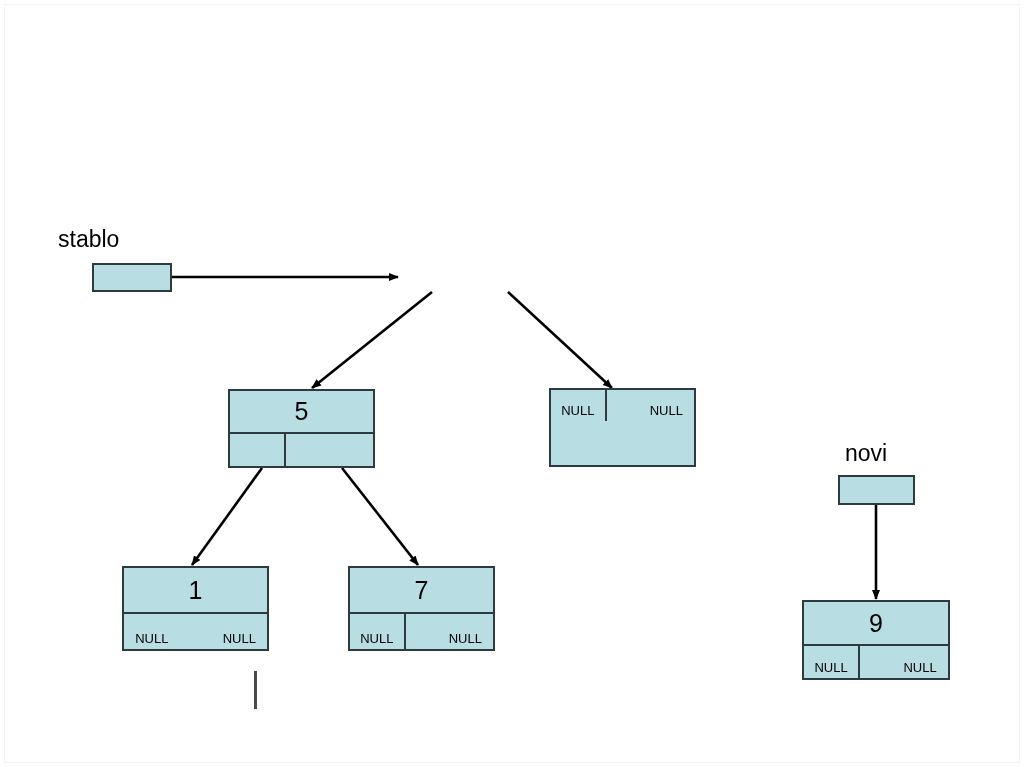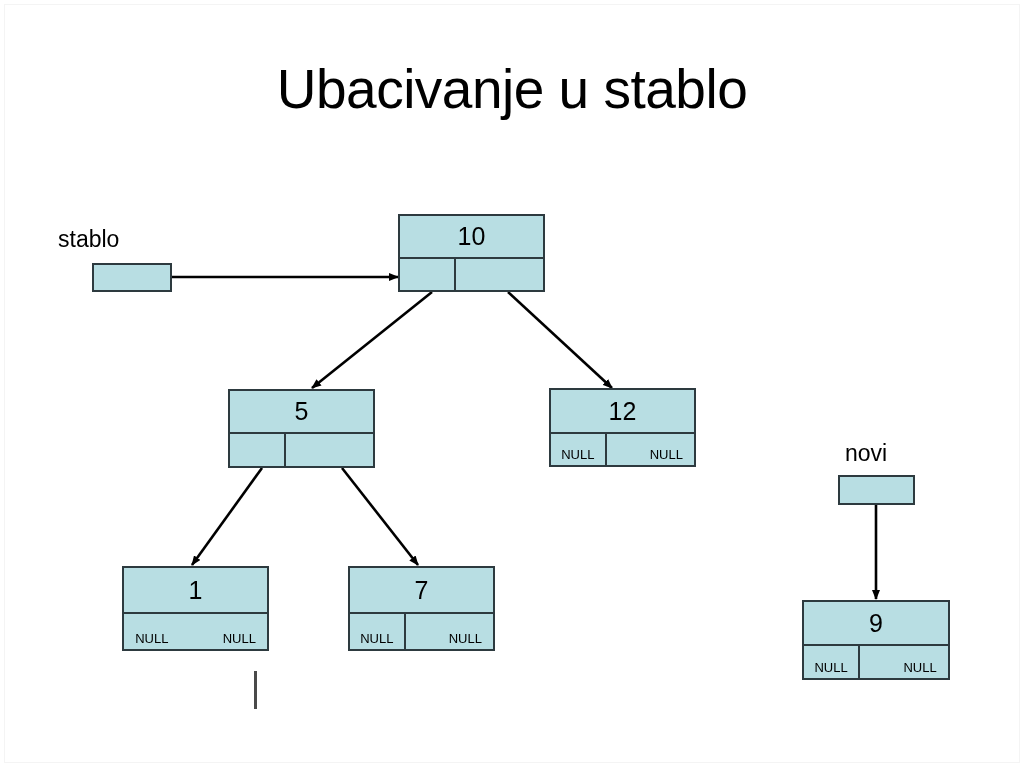--- a/index.html
+++ b/index.html
@@ -111,21 +111,20 @@
     background: #4a4a4a;
   }
 </style>
 </head>
 <body>
 
 <div id="slide">
 
   <div id="page-frame"></div>
 
-  <div id="slide-title">Ubacivanje u stablo</div>
 
   <svg id="connectors" viewBox="0 0 1024 767" xmlns="http://www.w3.org/2000/svg">
     <defs>
       <marker id="arrowhead" markerWidth="10" markerHeight="8" refX="9" refY="4" orient="auto" markerUnits="userSpaceOnUse">
         <path d="M0,0 L10,4 L0,8 z" fill="#000000"></path>
       </marker>
     </defs>
 
     <line x1="172" y1="277" x2="398" y2="277" stroke="#000000" stroke-width="2.4" marker-end="url(#arrowhead)"></line>
 
@@ -136,38 +135,30 @@
     <line x1="262" y1="468" x2="192" y2="565" stroke="#000000" stroke-width="2.6" marker-end="url(#arrowhead)"></line>
 
     <line x1="342" y1="468" x2="418" y2="565" stroke="#000000" stroke-width="2.6" marker-end="url(#arrowhead)"></line>
 
     <line x1="876" y1="505" x2="876" y2="599" stroke="#000000" stroke-width="2.6" marker-end="url(#arrowhead)"></line>
   </svg>
 
   <div class="var-label" style="left:58px; top:226px;">stablo</div>
   <div class="var-box" style="left:92px; top:263px; width:80px; height:29px;"></div>
 
-  <div class="node" style="left:398px; top:214px; width:147px; height:78px;">
-    <div class="value" style="height:43px;">10</div>
-    <div class="ptrs" style="height:31px;">
-      <div class="ptr left-ptr divided"></div>
-      <div class="ptr right-ptr"></div>
-    </div>
-  </div>
 
   <div class="node" style="left:228px; top:389px; width:147px; height:79px;">
     <div class="value" style="height:43px;">5</div>
     <div class="ptrs" style="height:32px;">
       <div class="ptr left-ptr divided"></div>
       <div class="ptr right-ptr"></div>
     </div>
   </div>
 
   <div class="node" style="left:549px; top:388px; width:147px; height:79px;">
-    <div class="value" style="height:44px;">12</div>
     <div class="ptrs" style="height:31px;">
       <div class="ptr left-ptr divided">NULL</div>
       <div class="ptr right-ptr">NULL</div>
     </div>
   </div>
 
   <div class="node" style="left:122px; top:566px; width:147px; height:85px;">
     <div class="value" style="height:46px;">1</div>
     <div class="ptrs" style="height:35px;">
       <div class="ptr left-ptr">NULL</div>

